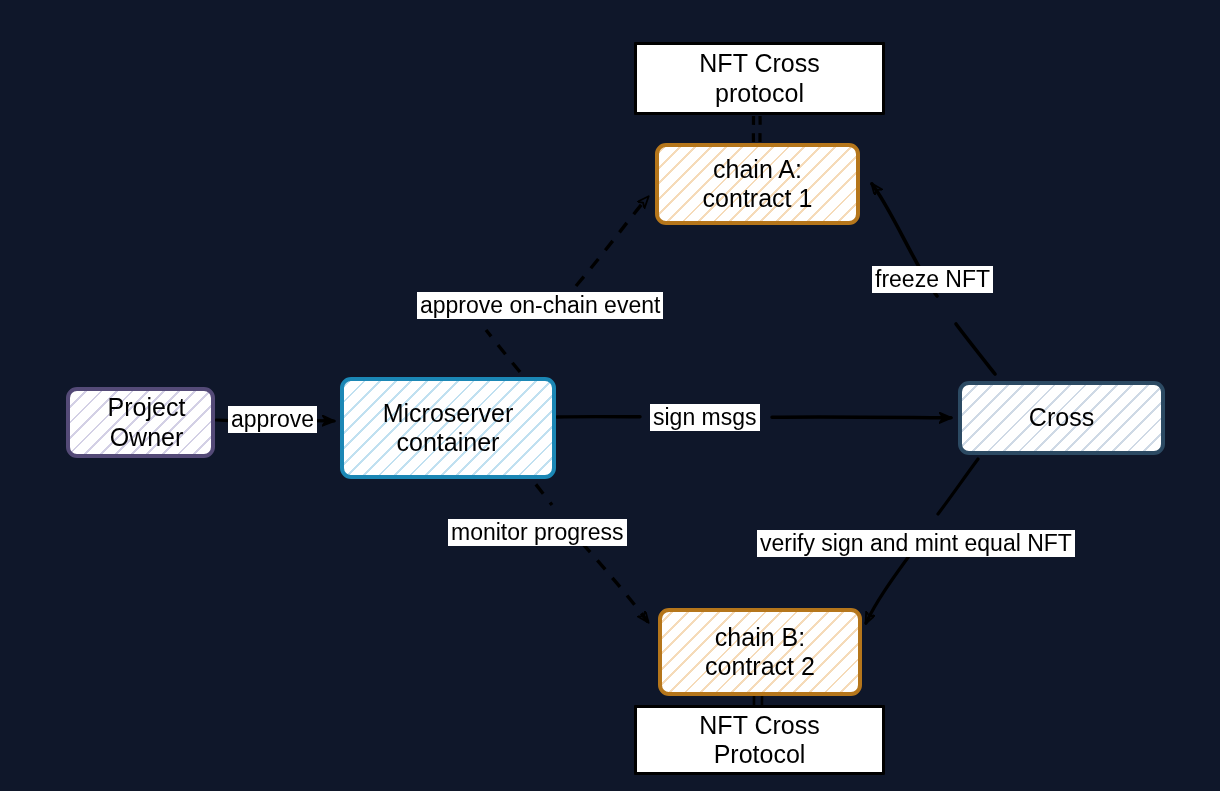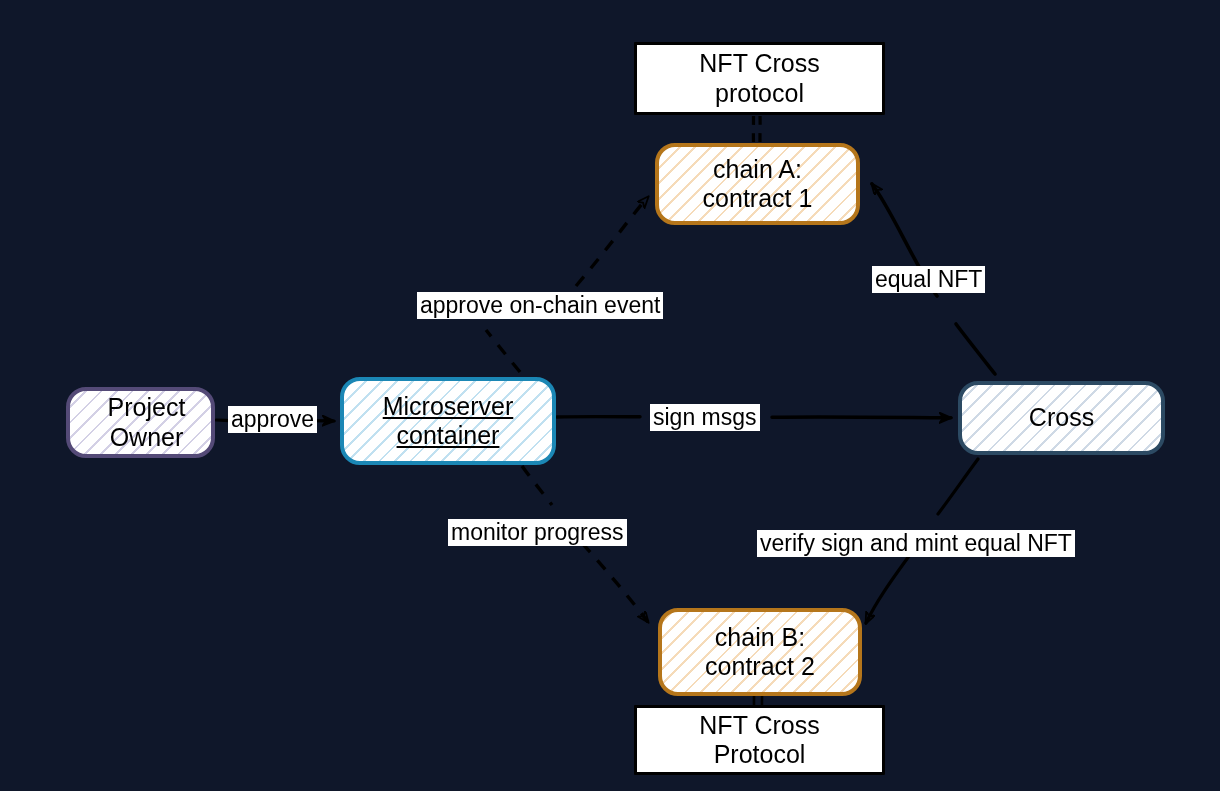--- a/index.html
+++ b/index.html
@@ -38,21 +38,21 @@
     white-space: pre-line;
     z-index: 3;
   }
   .node .label {
     position: relative;
     z-index: 2;
     padding: 0 2px;
   }
   
   .node.rounded {
-    border-radius: 20px;
+    border-radius: 11px;
   }
   .node.sharp {
     border-radius: 1px;
   }
 
   
   .n-protocol-top, .n-protocol-bottom {
     border: 3px solid #000000;
     background: #ffffff;
     font-size: 25px;
@@ -184,21 +184,21 @@
   <div class="node rounded n-chain-a" style="left:655px; top:143px; width:205px; height:82px;">
     <span class="label">chain A:
 contract 1</span>
   </div>
 
   <div class="node rounded n-owner" style="left:66px; top:387px; width:149px; height:71px;padding-left:12px;">
     <span class="label">Project
 Owner</span>
   </div>
 
-  <div class="node rounded n-microserver" style="left:340px; top:377px; width:216px; height:88px;text-decoration:underline;">
+  <div class="node rounded n-microserver" style="left:340px; top:377px; width:216px; height:102px;">
     <span class="label">Microserver
 container</span>
   </div>
 
   <div class="node rounded n-users" style="left:958px; top:381px; width:207px; height:74px;">
     <span class="label">Cross</span>
   </div>
 
   <div class="node rounded n-chain-b" style="left:658px; top:608px; width:204px; height:88px;">
     <span class="label">chain B:
@@ -209,19 +209,19 @@
     <span class="label">NFT Cross
 Protocol</span>
   </div>
 
   <div class="edge-label" style="left:228px; top:406px;">approve</div>
 
   <div class="edge-label" style="left:417px; top:292px;">approve on-chain event</div>
 
   <div class="edge-label" style="left:650px; top:404px;">sign msgs</div>
 
-  <div class="edge-label" style="left:872px; top:266px;">equal NFT</div>
+  <div class="edge-label" style="left:872px; top:266px;">freeze NFT</div>
 
   <div class="edge-label" style="left:448px; top:519px;">monitor progress</div>
 
   <div class="edge-label" style="left:757px; top:530px;text-align:right;">verify sign and mint equal NFT</div>
 
 </div>
 
 </body></html>

